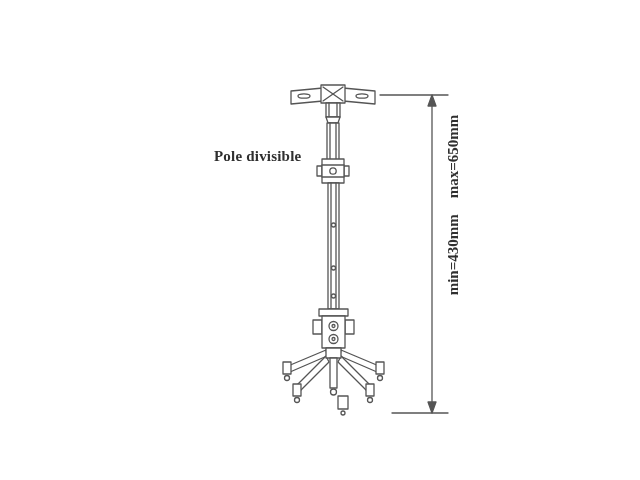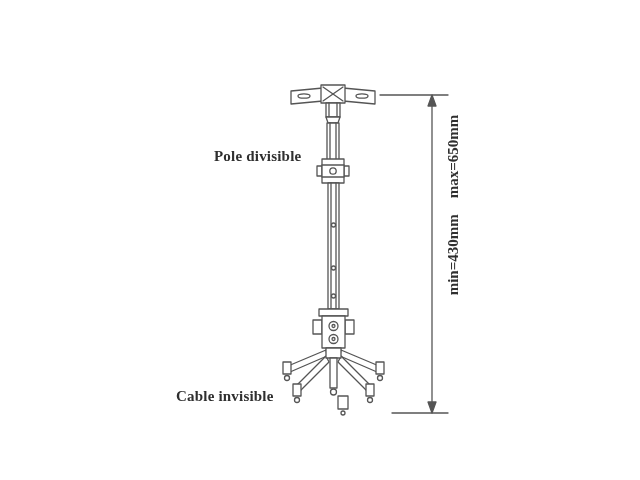--- a/index.html
+++ b/index.html
@@ -126,21 +126,20 @@
         <line x1="432" y1="97" x2="432" y2="411"></line>
         <polygon points="432,95 428,106 436,106" fill="#555555"></polygon>
         <polygon points="432,413 428,402 436,402" fill="#555555"></polygon>
       </g>
 
     </g>
   </svg>
 
   <div class="label label-pole">Pole divisible</div>
 
-  <div class="label label-cable">Cable invisible</div>
 
   <div class="dim-label-anchor">
     <div class="dim-label">
       <span>min=430mm</span>
       <span>max=650mm</span>
     </div>
   </div>
 
 </div>
 

